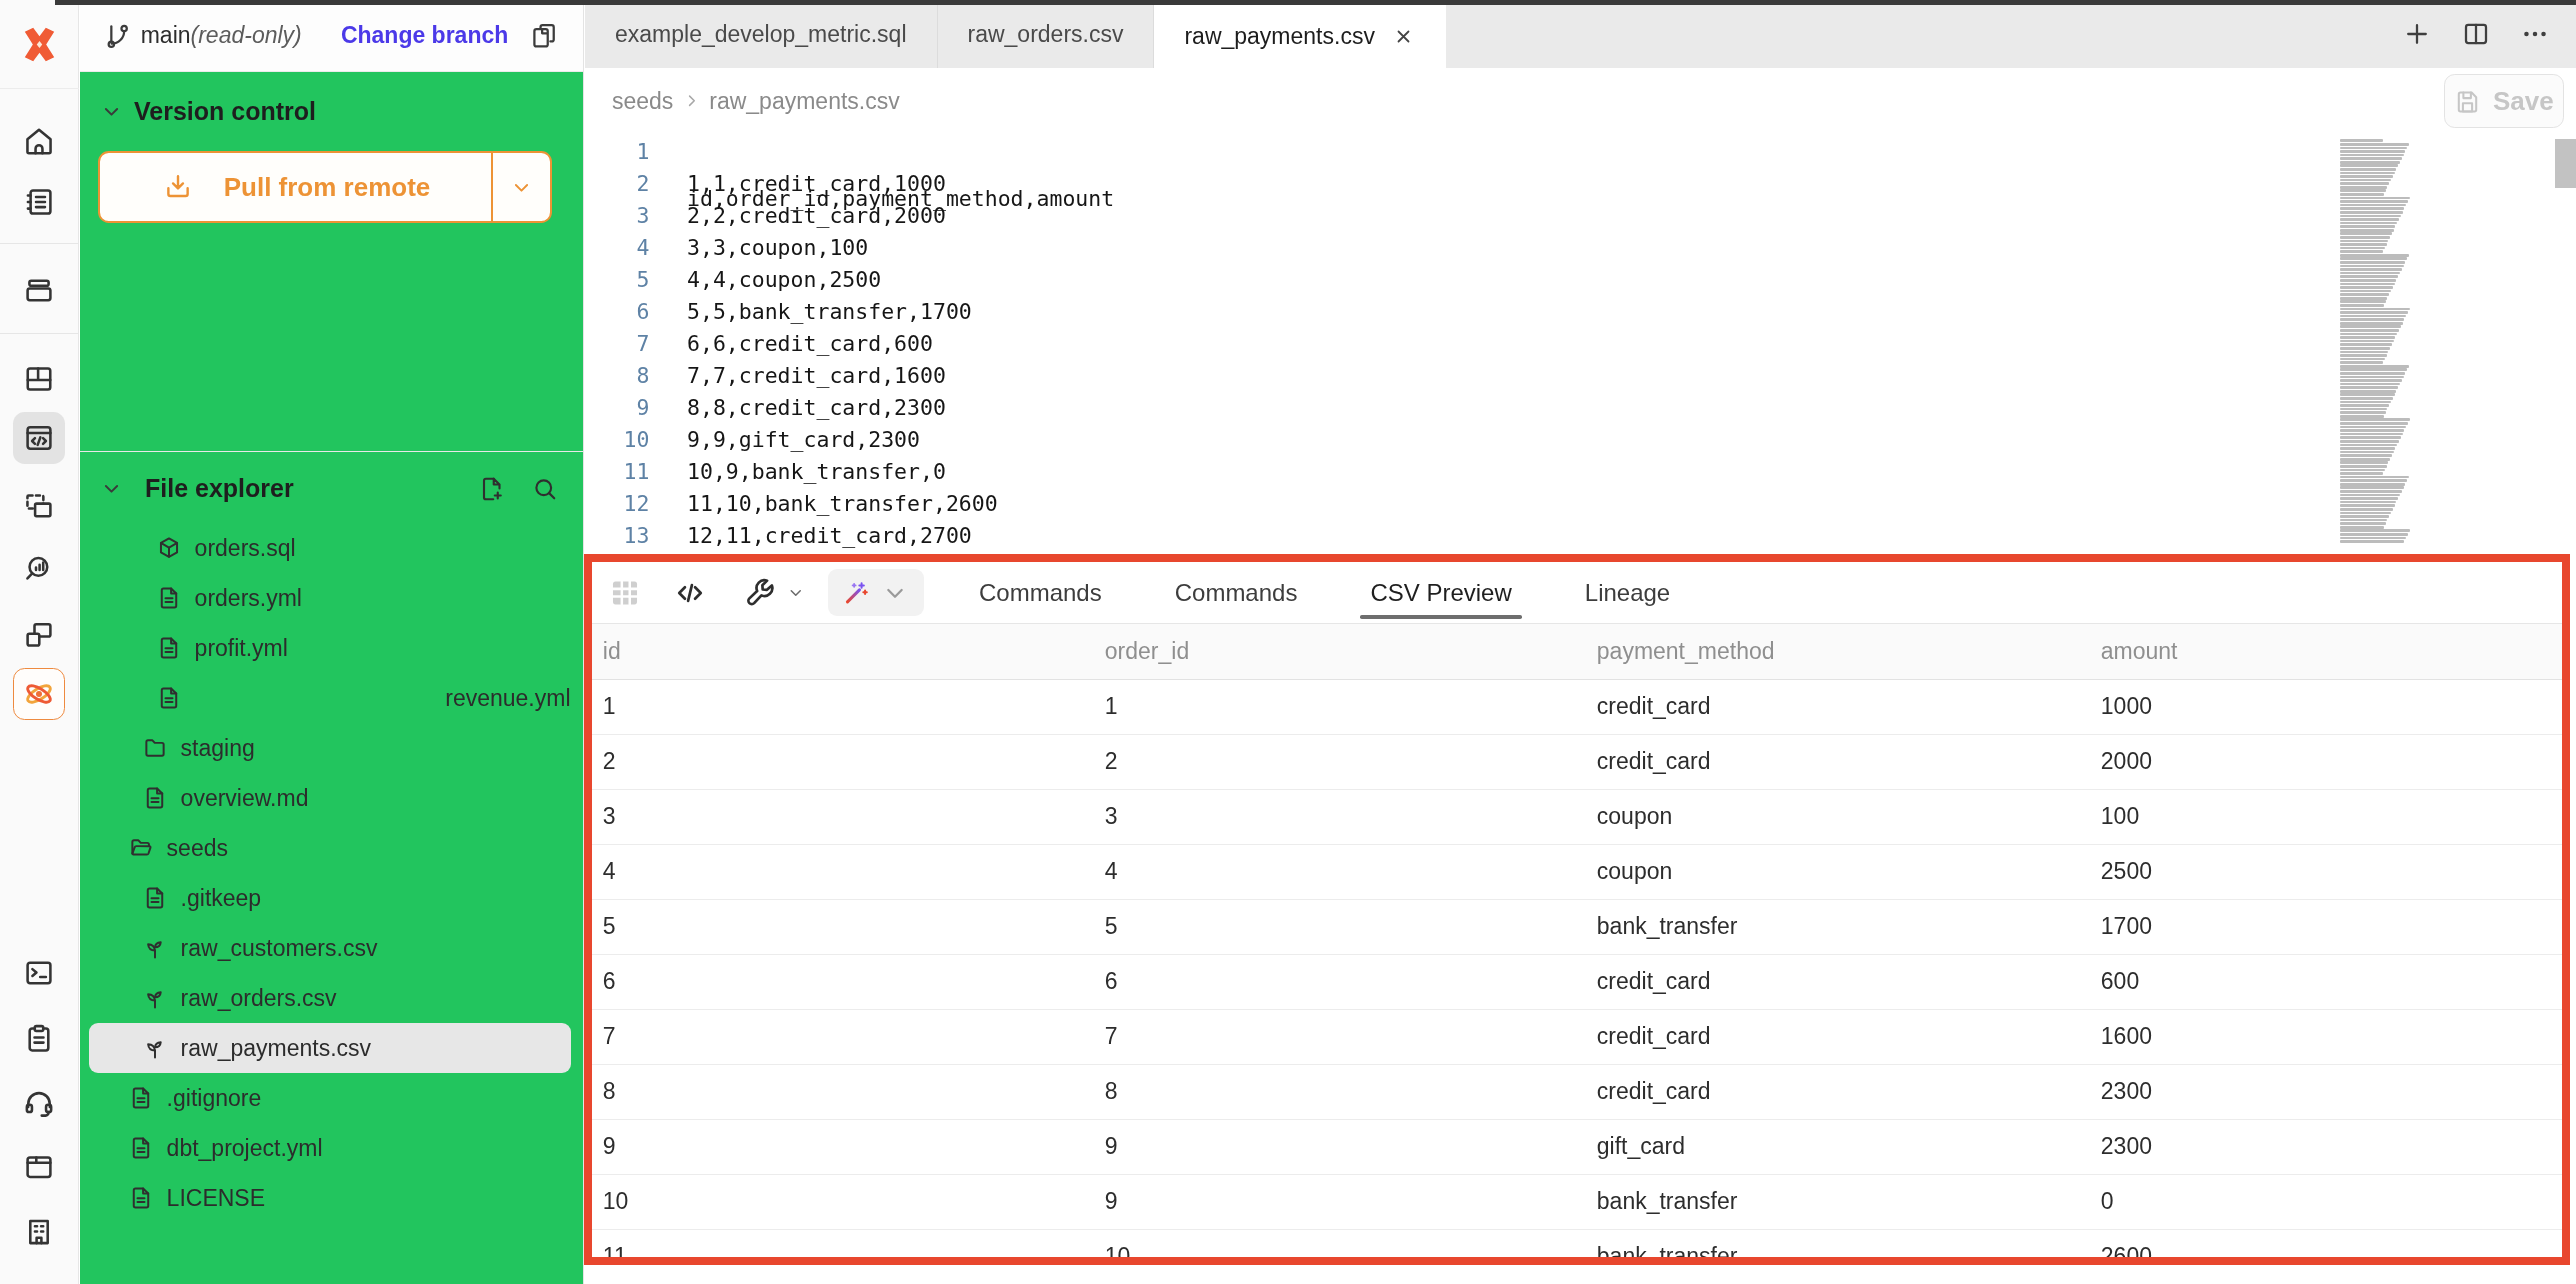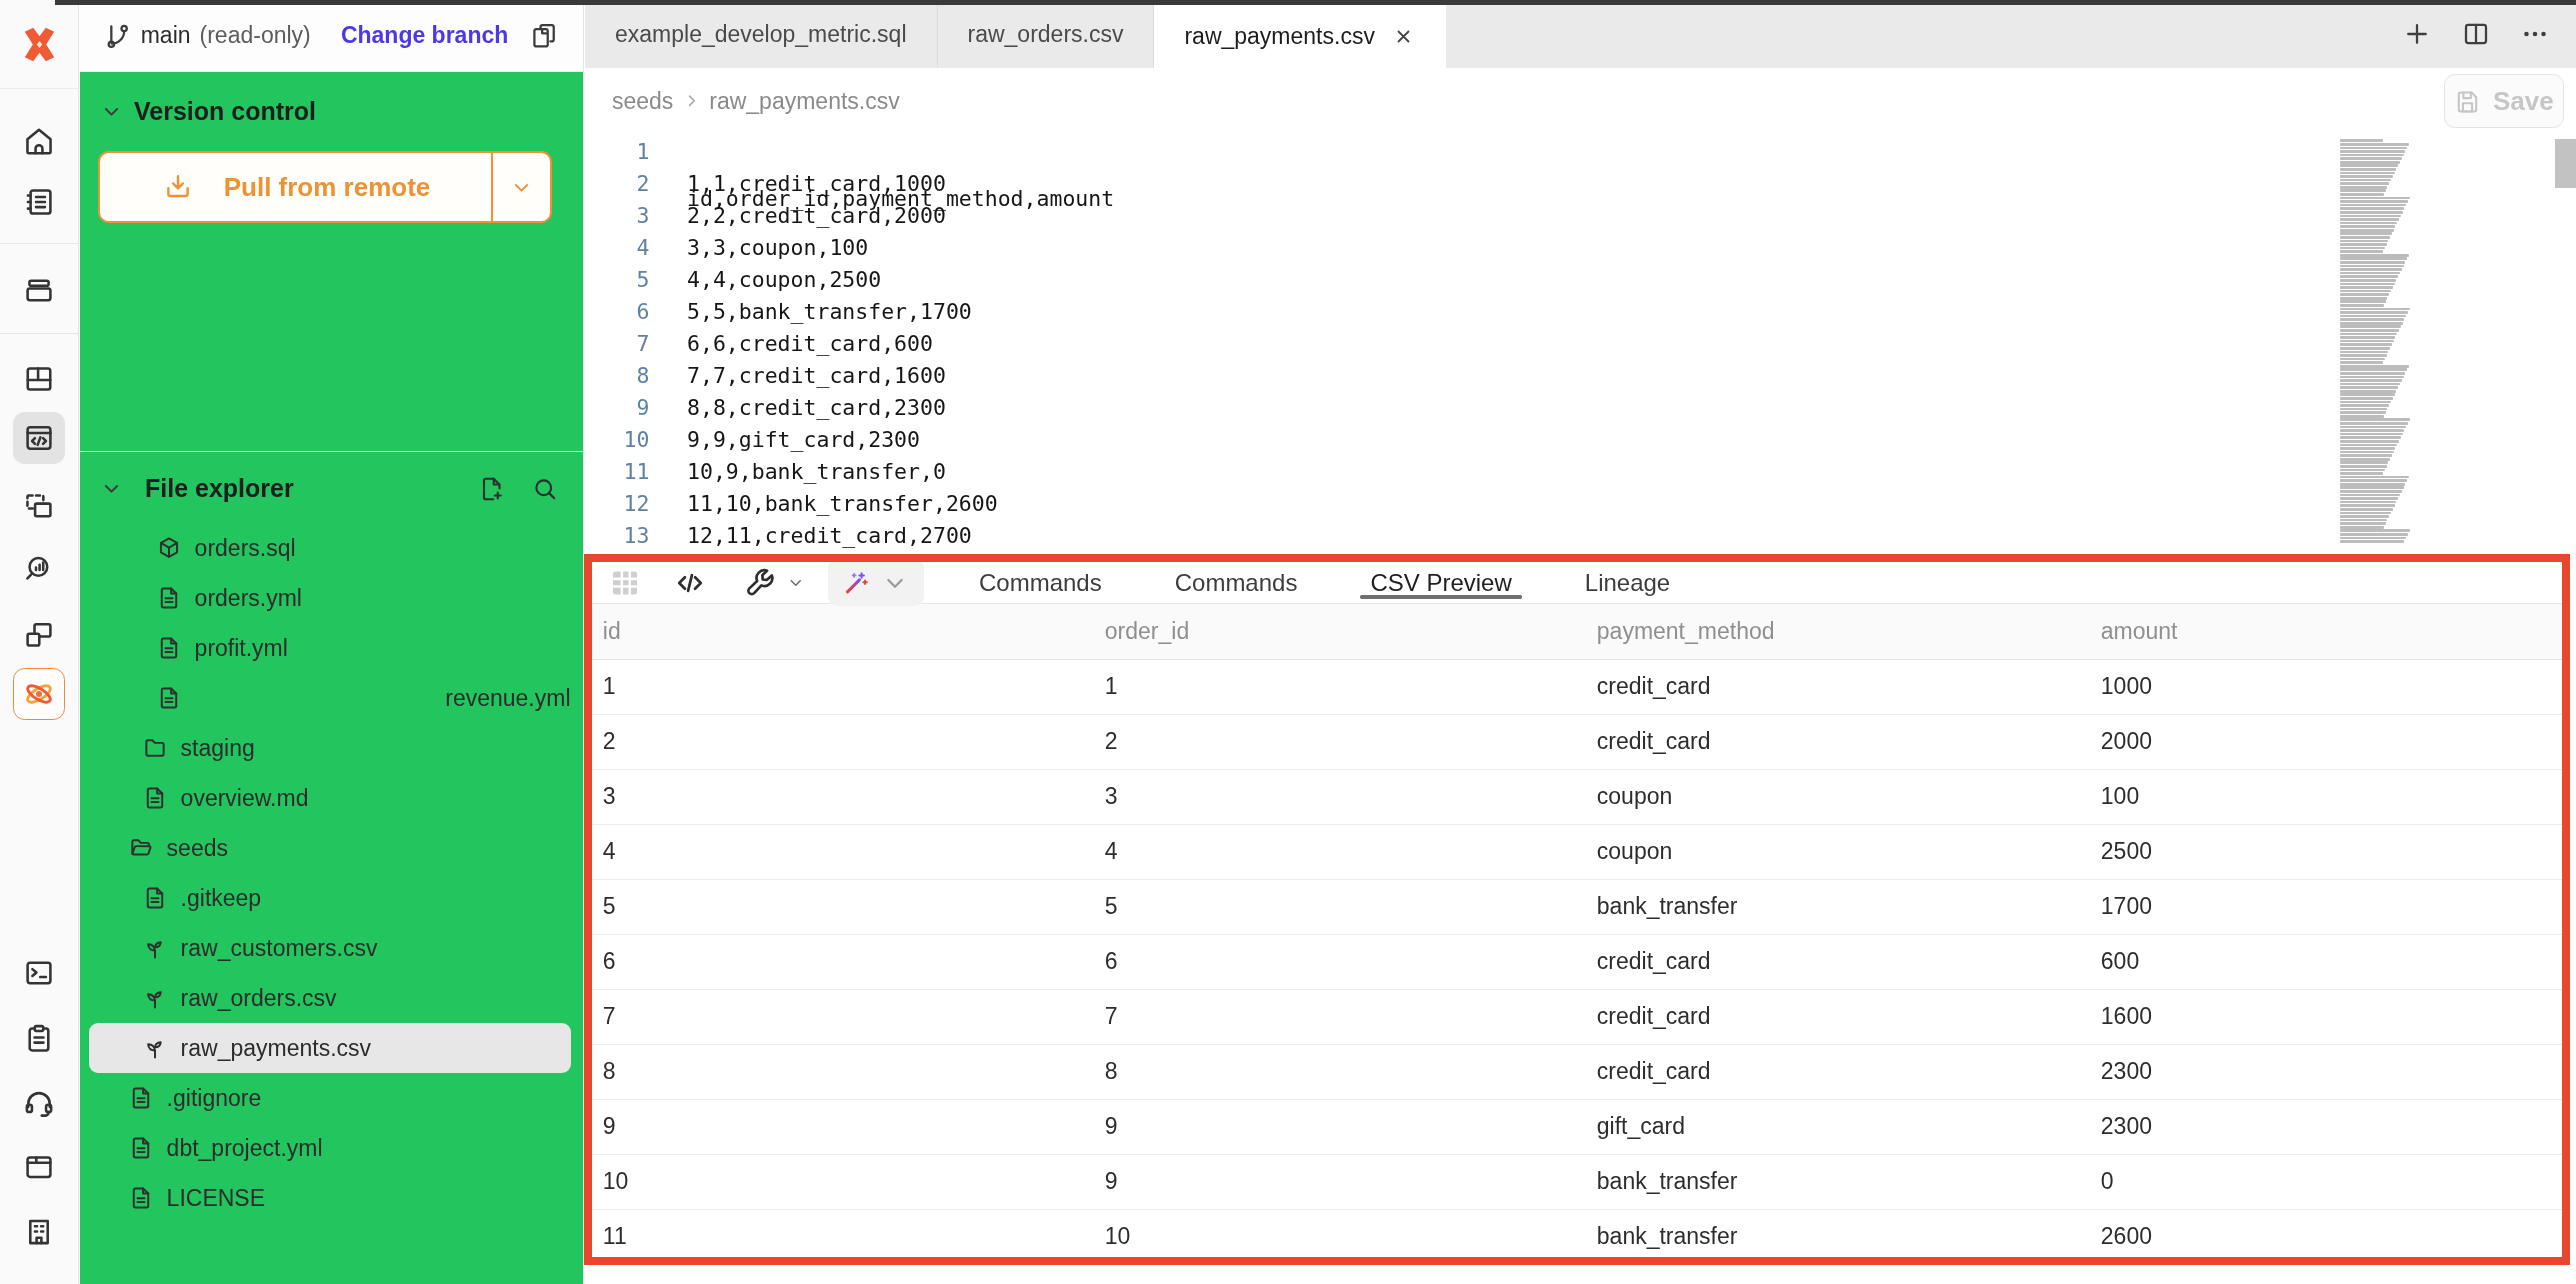--- a/index.html
+++ b/index.html
@@ -18,21 +18,21 @@
   .ab-item.accent { background:#fffdfb; border:1.8px solid #ee8a3f; }
   .ab-item .ic { width:36px; height:36px; display:block; }
   .ab-divider { position:absolute; left:0; width:79px; height:0.9px; background:#e6e6e6; }
   .ic svg { width:100%; height:100%; fill:none; stroke:currentColor; stroke-width:1.7; stroke-linecap:round; stroke-linejoin:round; display:block; }
 
   
   .side-panel { position:absolute; left:80px; top:0; width:504px; height:100%; background:#22c55e; border-right:0.9px solid #e3e3e3; z-index:20; }
   .branch-bar { height:72px; display:flex; align-items:center; padding:0 23px 0 21.5px; border-bottom:0.9px solid #ebebeb; background:#fdfdfd; }
   .branch-bar .ic { width:32px; height:32px; color:#3c3c3c; flex:0 0 auto; }
   .branch-name { font-size:23px; color:#2d2d2d; margin-left:7.2px; font-weight:500; }
-  .branch-mode { font-size:23px; color:#5c5c5c; margin-left:9px; }
+  .branch-mode { font-size:23px; color:#5c5c5c; font-style:italic; }
   .change-branch { margin-left:auto; font-size:23px; font-weight:700; color:#4b39e8; cursor:pointer; white-space:nowrap; }
   .copy-branch { margin-left:19.7px; width:32px; height:32px; color:#3c3c3c; cursor:pointer; }
 
   .vc-section { height:379px; padding:25px 16px 0 18px; }
   .section-head { display:flex; align-items:center; gap:9px; }
   .section-head .ic { width:27px; height:27px; color:#3a3a3a; cursor:pointer; }
   .section-title { font-size:25px; font-weight:700; color:#1e1e1e; }
   .pull-btn { margin-top:25px; margin-left:0px; width:454px; height:72px; border:2.2px solid #ed9335; border-radius:10.7px; background:#fffefb; display:flex; align-items:stretch; overflow:hidden; cursor:pointer; }
   .pull-main { flex:1; display:flex; align-items:center; justify-content:center; gap:29px; color:#ed9335; }
   .pull-main .ic { width:34px; height:34px; }
@@ -71,21 +71,21 @@
   .eline { display:flex; height:32px; line-height:32px; font-size:21.5px; }
   .eline .num { width:77px; text-align:right; padding-right:12.5px; color:#5e82a5; flex:0 0 auto; }
   .eline .code { flex:1; padding-left:25px; color:#161616; white-space:pre; }
   .eline.cur .code { background:#f5f5f5; box-shadow:inset 0 0.9px 0 #dedede, inset 0 -0.9px 0 #dedede, inset 0.9px 0 0 #dedede;margin-top:47px; }
   .minimap { position:absolute; left:1755px; top:5.4px; width:72px; }
   .mm-line { height:2.7px; margin-bottom:0.9px; background:#a2a2a2; opacity:.72; border-radius:0.9px; }
   .scroll-thumb { position:absolute; left:1970px; top:4.5px; width:22.4px; height:49px; background:#c2c2c2; }
 
   
   .bottom-frame { position:absolute; left:-0.9px; top:554px; width:1986px; height:711px; border:8px solid #e8472e; background:#ffffff; overflow:hidden; z-index:35; }
-  .bp-toolbar { position:relative; height:42px; display:flex; align-items:center; border-bottom:0.9px solid #e6e6e6; padding-left:14.3px; }
+  .bp-toolbar { position:relative; height:62px; display:flex; align-items:center; border-bottom:0.9px solid #e6e6e6; padding-left:14.3px; }
   .bp-ic { display:flex; align-items:center; justify-content:center; cursor:pointer; }
   .bp-ic .ic { width:38px; height:38px; }
   .ic-table { color:#c9c9c9; margin-right:27px; }
   .ic-codeslash { color:#2e2e2e; margin-right:32px; }
   .ic-wrench { color:#2e2e2e; }
   .mini-caret { width:21.5px; height:21.5px; color:#6b6b6b; margin-left:5.4px; margin-right:21.5px; }
   .wand-group { display:flex; align-items:center; background:#f2f2f2; border-radius:9px; padding:7.2px 12.5px; cursor:pointer; }
   .wand-group .ic { width:32px; height:32px; }
   .wand-group .mini-caret { margin:0 0 0 7.2px; color:#9a9a9a; }
   .bp-tabs { display:flex; align-items:center; margin-left:55px; gap:73px; height:100%; }

